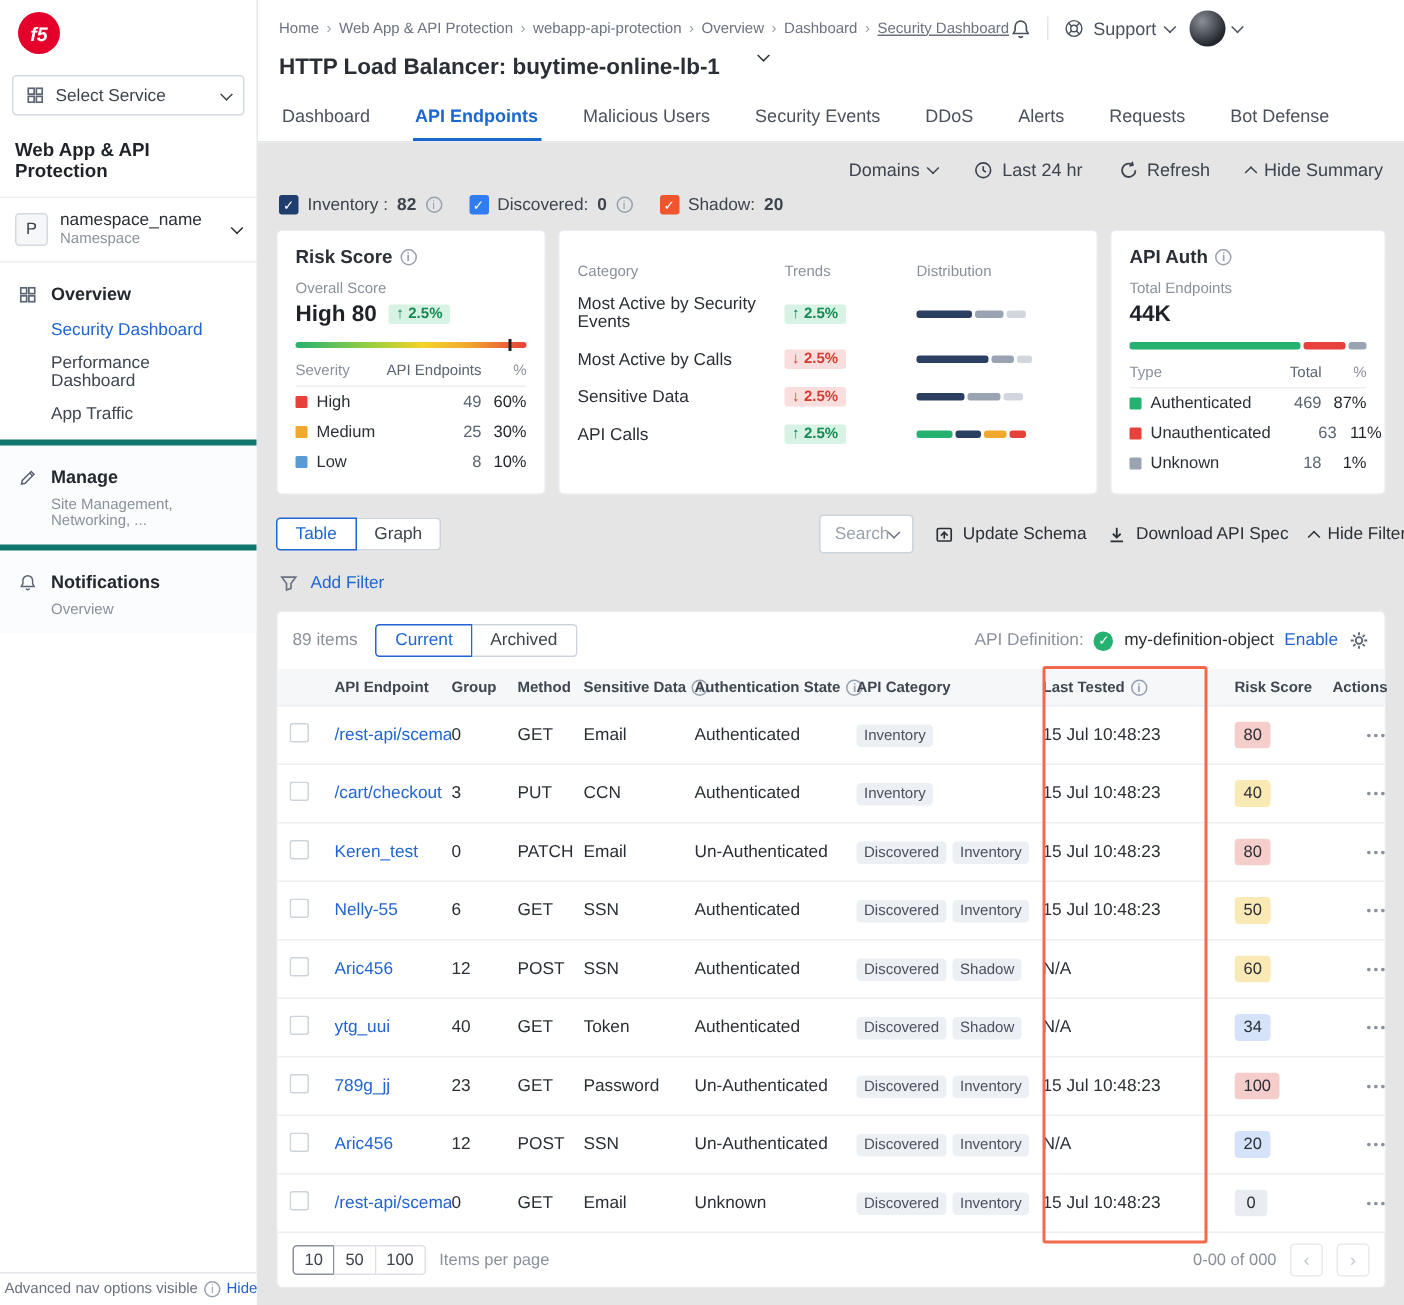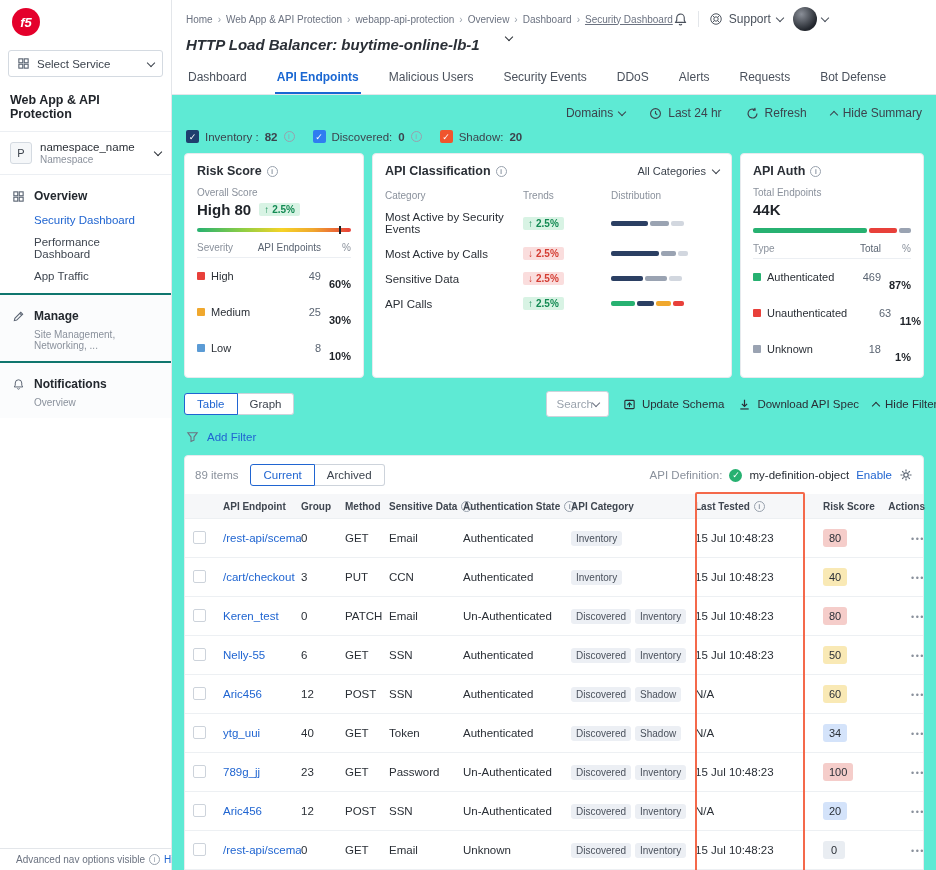--- a/index.html
+++ b/index.html
@@ -16,50 +16,50 @@
   .logo-ball { width:28px; height:28px; border-radius:50%; background:#e4002b; color:#fff; font-weight:bold; font-style:italic; display:flex; align-items:center; justify-content:center; font-size:13px; }
   .select-service { margin:8px 8px 2px; border:1px solid #d4dae1; border-radius:3px; height:27px; display:flex; align-items:center; gap:7px; padding:0 8px; color:#3c434d; font-size:11.5px; cursor:pointer; }
   .select-service .chev { margin-left:auto; }
   .product-title { padding:14px 10px 10px; font-weight:bold; font-size:12.5px; color:#1f2329; }
   .namespace { display:flex; align-items:center; gap:8px; padding:9px 10px; border-top:1px solid #eceff3; border-bottom:1px solid #eceff3; cursor:pointer; }
   .ns-avatar { width:22px; height:22px; border:1px solid #d4dae1; border-radius:3px; display:flex; align-items:center; justify-content:center; font-size:11px; color:#3c434d; background:#f5f7f9; }
   .ns-name { font-size:11.5px; color:#2a2f36; }
   .ns-type { font-size:10px; color:#8a919c; margin-top:1px; }
   .namespace .chev { margin-left:auto; }
   .nav-block { padding:8px 0 6px; }
-  .nav-block.alt { border-top:2px solid #0f766e; background:#fbfcfd; padding:8px 0 8px; }
+  .nav-block.alt { border-top:4px solid #0f766e; background:#fbfcfd; padding:8px 0 8px; }
   .nav-head { display:flex; align-items:center; gap:9px; padding:6px 12px; font-weight:bold; font-size:12px; color:#23282e; cursor:pointer; }
   .nav-head svg { color:#5a6472; }
   .nav-sub { padding:5px 12px 5px 34px; font-size:11.5px; color:#3f4650; cursor:pointer; }
   .nav-sub.active { color:#2065d1; }
   .nav-subtitle { font-size:10px; color:#8a919c; padding:0 12px 2px 34px; }
-  .sidebar-footer { position:absolute; bottom:0; left:0; right:0; border-top:1px solid #e3e6ea; padding:5px 16px; font-size:10px; color:#6b7280; display:flex; gap:4px; align-items:center; background:#fff; white-space:nowrap; }
+  .sidebar-footer { position:absolute; bottom:0; left:0; right:0; border-top:1px solid #e3e6ea; padding:5px 3px; font-size:10px; color:#6b7280; display:flex; gap:4px; align-items:center; background:#fff; white-space:nowrap; }
   .sidebar-footer a { color:#2065d1; }
 
   
   .main { flex:1; display:flex; flex-direction:column; min-width:0; }
   .topbar { background:#fff; }
   .bc-row { display:flex; align-items:center; padding:7px 14px 0; }
   .breadcrumb { font-size:10px; color:#6b7280; display:flex; gap:5px; align-items:center; white-space:nowrap; overflow:hidden; }
   .bc-item { color:#6b7280; }
   .bc-item.last { text-decoration:underline; }
   .bc-sep { color:#9aa3ad; }
   .top-actions { display:flex; align-items:center; gap:10px; color:#4a515c; }
   .vdiv { width:1px; height:16px; background:#e3e6ea; }
   .support { display:flex; align-items:center; gap:6px; font-size:12px; cursor:pointer; }
   .avatar-wrap { display:flex; align-items:center; gap:5px; cursor:pointer; }
   .avatar { width:24px; height:24px; border-radius:50%; background:radial-gradient(circle at 35% 30%, #8a8f98, #23272e 70%); display:inline-block; }
-  .title-row { padding:5px 14px 9px; display:flex; align-items:flex-start; gap:26px;font-style:italic; }
+  .title-row { padding:5px 14px 9px; display:flex; align-items:flex-start; gap:26px; }
   .page-title { font-size:15px; font-weight:600; color:#2a2f36; }
   .tabs { display:flex; gap:26px; padding:0 14px; border-bottom:1px solid #e3e6ea; white-space:nowrap; }
   .tab { font-size:12px; color:#4a515c; padding:8px 2px 10px; cursor:pointer; }
   .tab.active { color:#1a67d2; font-weight:600; box-shadow:inset 0 -2px 0 #1a67d2; }
 
   
-  .content { flex:1; background:#5eead4; padding:9px 12px; position:relative; overflow:hidden; }
+  .content { flex:1; background:#e5e5e5; padding:9px 12px; position:relative; overflow:hidden; }
   .controls-row { display:flex; justify-content:flex-end; gap:24px; align-items:center; font-size:12px; color:#3c434d; padding:2px 2px 9px; white-space:nowrap; }
   .ctrl { display:flex; align-items:center; gap:6px; cursor:pointer; }
   .filters-row { display:flex; gap:18px; align-items:center; padding:1px 2px 10px; font-size:11.5px; color:#3c434d; }
   .sum-filter { display:flex; gap:6px; align-items:center; cursor:pointer; }
   .checkbox { width:13px; height:13px; border-radius:2px; color:#fff; font-size:9px; display:flex; align-items:center; justify-content:center; }
   .sf-count { font-weight:600; }
 
   
   .cards { display:flex; gap:8px; align-items:stretch; }
   .card { background:#fff; border-radius:4px; border:1px solid #e7eaee; padding:10px 12px; }
@@ -76,21 +76,21 @@
   .gauge { height:4px; border-radius:2px; margin-top:10px; position:relative;
            background:linear-gradient(90deg,#27b171 0%,#8fce44 30%,#f5d327 55%,#f0a82e 75%,#e8403a 100%); }
   .gauge-marker { position:absolute; top:-2px; width:2px; height:8px; background:#1f2329; }
   .mini-table { margin-top:10px; font-size:11px; }
   .mini-head { display:grid; align-items:center; color:#8a919c; font-size:10px; border-bottom:1px solid #eceff3; padding-bottom:4px; }
   .mini-row { display:grid; align-items:center; padding:4px 0; }
   .risk .mini-head, .risk .mini-row { grid-template-columns:1fr 64px 30px; }
   .auth .mini-head, .auth .mini-row { grid-template-columns:1fr 44px 30px; }
   .mini-head .cnt, .mini-row .cnt { text-align:right; color:#5a6472; }
   .mini-head .pct, .mini-row .pct { text-align:right; }
-  .mini-row .pct { font-weight:bold; color:#1f2329;margin-top:16px; }
+  .mini-row .pct { font-weight:normal; color:#1f2329; }
   .lab { display:flex; align-items:center; }
   .swatch { width:8px; height:8px; border-radius:1px; display:inline-block; margin-right:6px; }
   .class-head-row { display:flex; justify-content:space-between; align-items:center; }
   .cat-select { font-size:11px; color:#3c434d; display:flex; gap:7px; align-items:center; cursor:pointer; }
   .class-headers { display:grid; grid-template-columns:1fr 88px 108px; font-size:10px; color:#8a919c; margin-top:12px; padding-bottom:4px; }
   .class-row { display:grid; grid-template-columns:1fr 88px 108px; align-items:center; padding:6px 0; font-size:11.5px; color:#2a2f36; }
   .dist-bar { display:flex; gap:2px; height:5px; align-items:center; width:100%; }
   .dist-seg { height:5px; border-radius:2px; }
   .stack-bar { display:flex; gap:2px; height:5px; margin-top:10px; }
   .stack-seg { height:5px; border-radius:2px; }
@@ -373,30 +373,20 @@
                     <span class="lab-t">Low</span>
                   </span>
                   <span class="cnt">8</span>
                   <span class="pct">10%</span>
                 </div>
               </div>
           </div>
         </section>
 
         <section class="card classification">
-          <div class="class-head-row">
-            <div class="card-title">
-                <span>API Classification</span>
-                <i class="info"></i>
-              </div>
-            <div class="cat-select">
-                <span>All Categories</span>
-                <span class="chev down"></span>
-              </div>
-          </div>
           <div class="class-headers">
             <span>Category</span>
               <span>Trends</span>
               <span>Distribution</span>
           </div>
           <div id="class-rows">
               <div class="class-row">
                 <span class="c-label">Most Active by Security Events</span>
                 <span class="t-cell"><span class="trend-badge up">
                     <span>↑</span>

